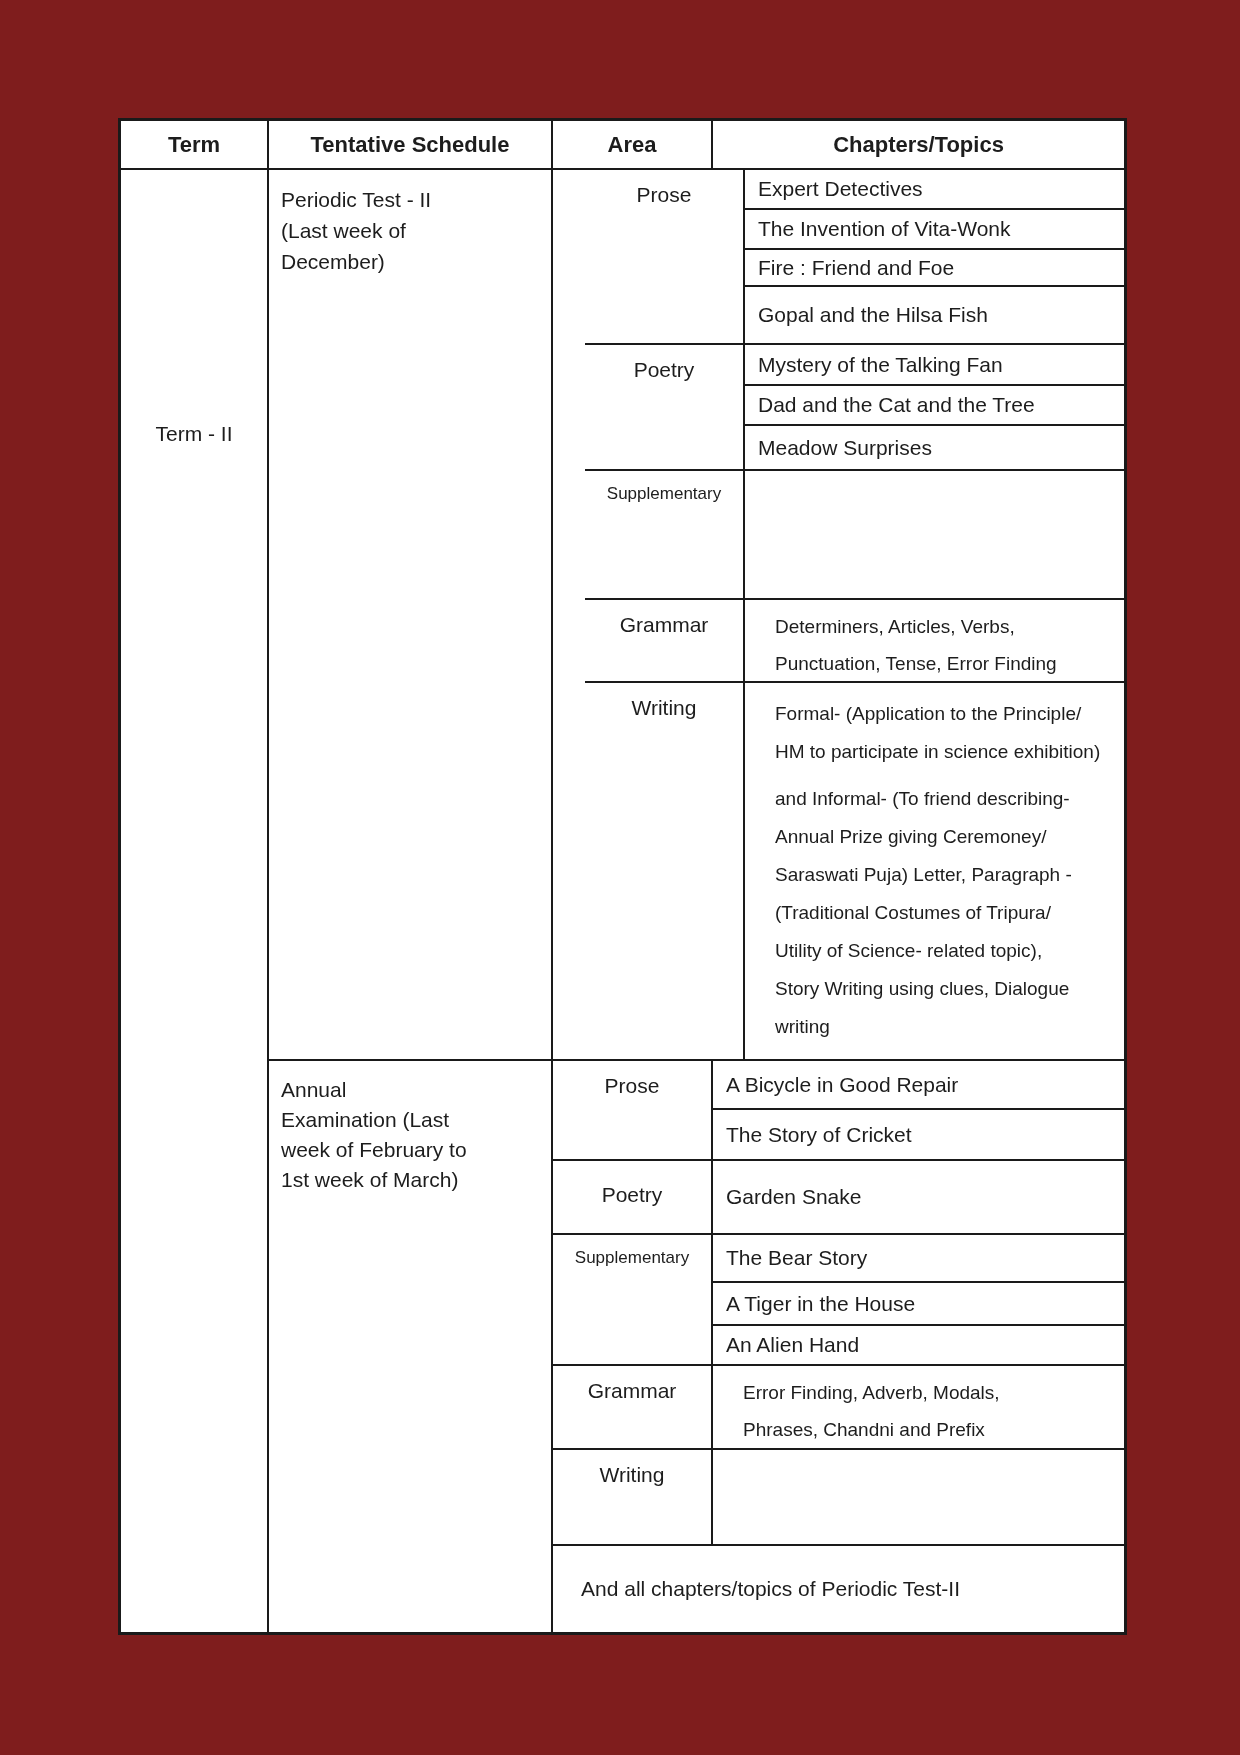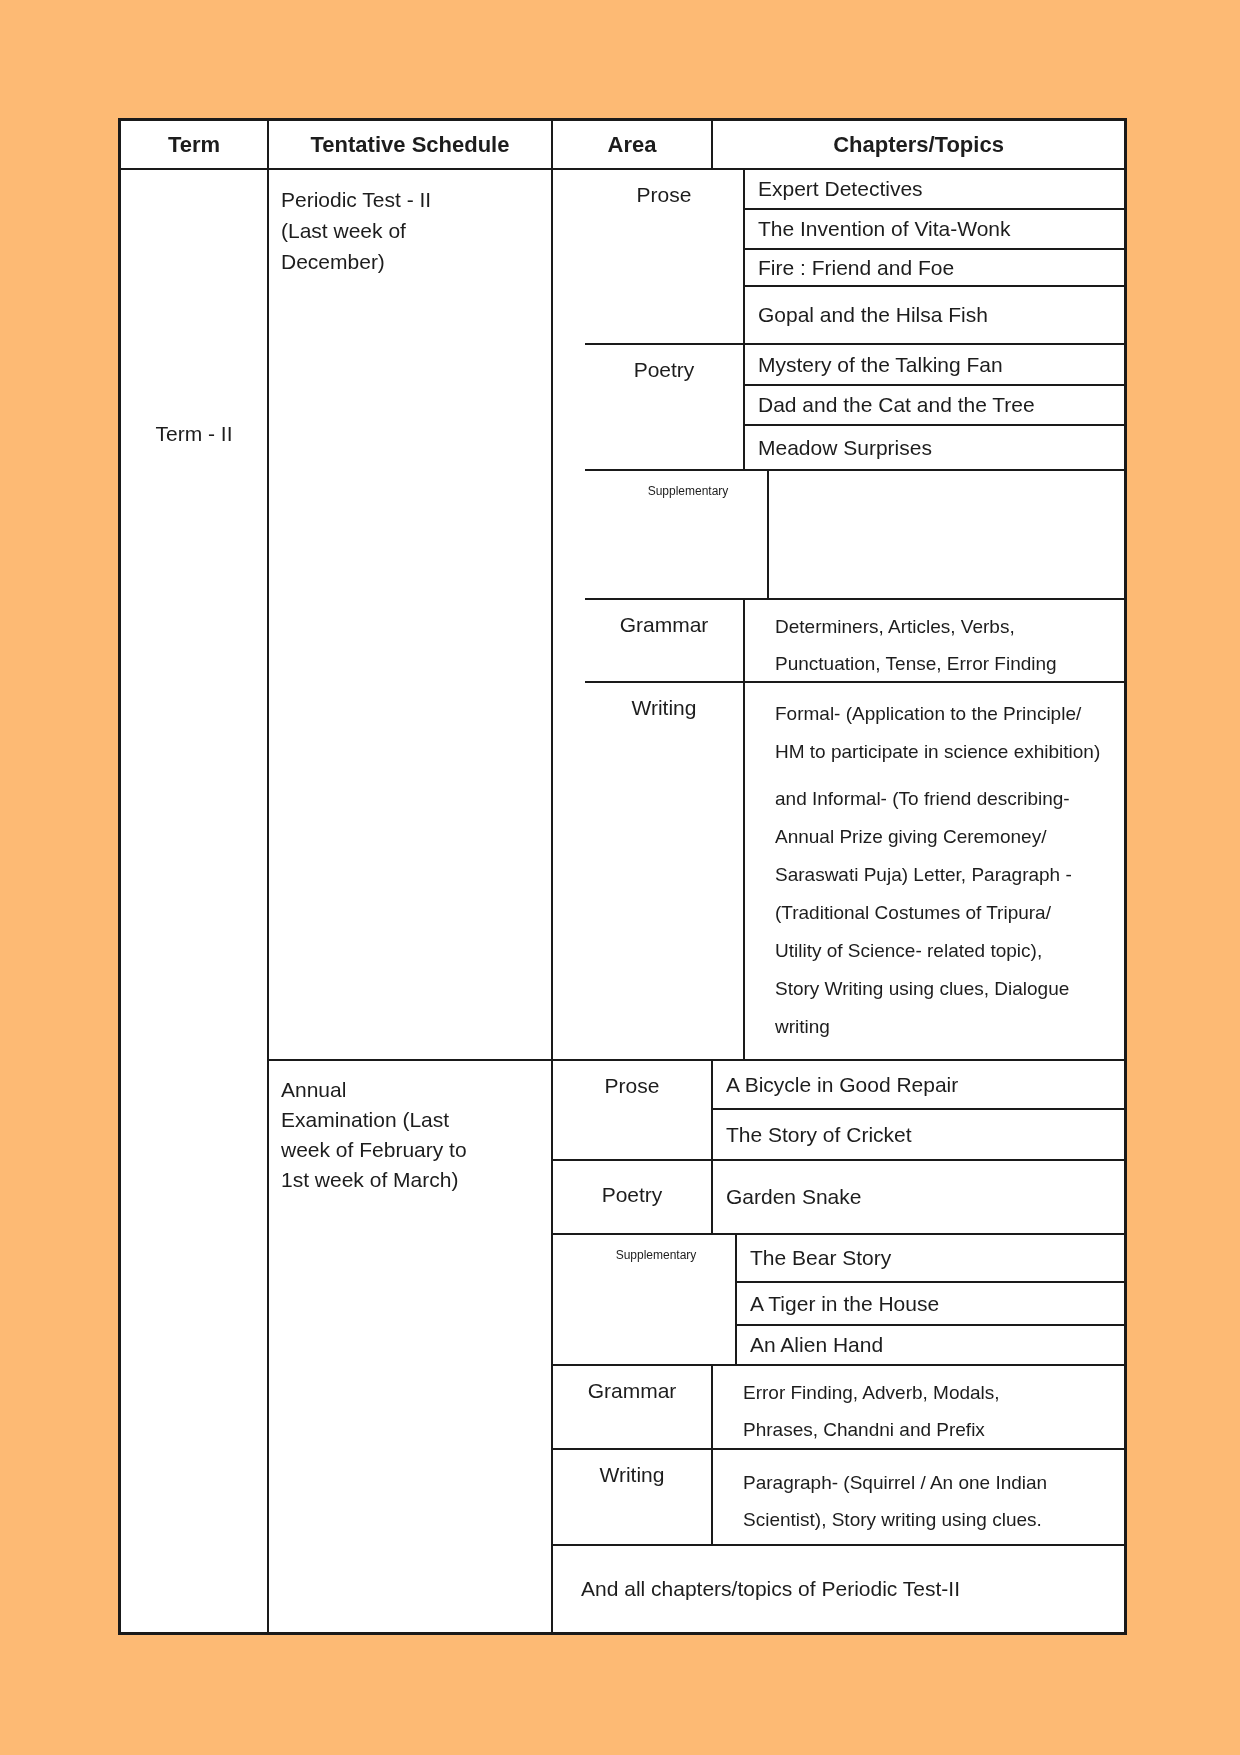--- a/index.html
+++ b/index.html
@@ -4,21 +4,21 @@
 <style>
   html, body {
     margin: 0;
     padding: 0;
     background: #ffffff;
   }
   .page {
     position: relative;
     width: 1240px;
     height: 1755px;
-    background: #fdba74;
+    background: #7f1d1d;
     font-family: "Liberation Sans", "DejaVu Sans", sans-serif;
     color: #1d1d1d;
   }
   .table {
     position: absolute;
     left: 118px;
     top: 118px;
     width: 1009px;
     height: 1517px;
     border: 3px solid #1a1a1a;
@@ -112,21 +112,21 @@
   .arow.last { border-bottom: none; flex: 1; }
   .acell {
     width: 160px;
     flex: none;
     border-right: 2px solid #1a1a1a;
     box-sizing: border-box;
     text-align: center;
     padding-top: 13px;
     font-size: 21px;
   }
-  .acell.small { font-size: 12px; margin-left: 24px; }
+  .acell.small { font-size: 17px; }
   .acell.mid { padding-top: 22px; }
   .items {
     flex: 1;
     display: flex;
     flex-direction: column;
     min-width: 0;
   }
   .item {
     display: flex;
     align-items: center;
@@ -270,24 +270,20 @@
             <div class="arow" style="height:84px">
               <div class="acell">Grammar</div>
               <div class="textcell">
                 <div>Error Finding, Adverb, Modals,</div>
                 <div>Phrases, Chandni and Prefix</div>
               </div>
             </div>
 
             <div class="arow" style="height:96px">
               <div class="acell">Writing</div>
-              <div class="textcell" style="padding-top:14px">
-                <div>Paragraph- (Squirrel / An one Indian</div>
-                <div>Scientist), Story writing using clues.</div>
-              </div>
             </div>
 
             <div class="note-row">
               <span>And all chapters/topics of Periodic Test-II</span>
             </div>
 
           </div>
         </div>
 
       </div>

